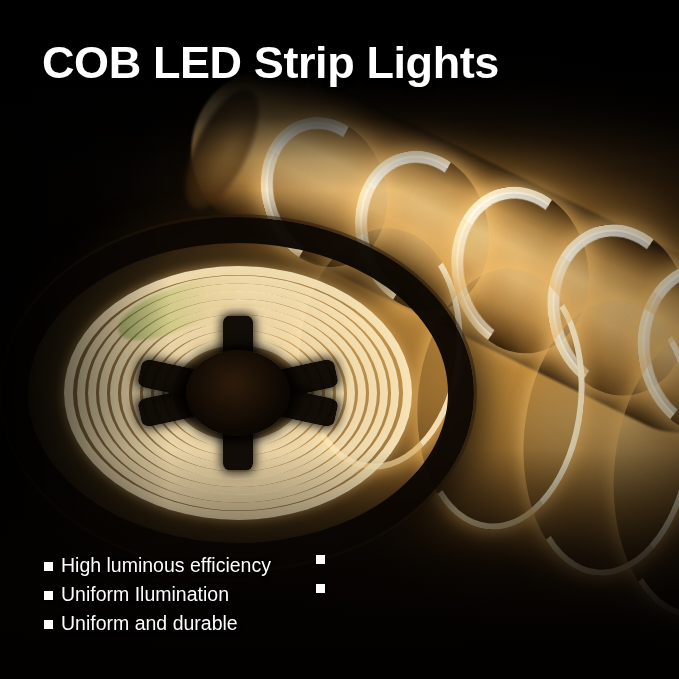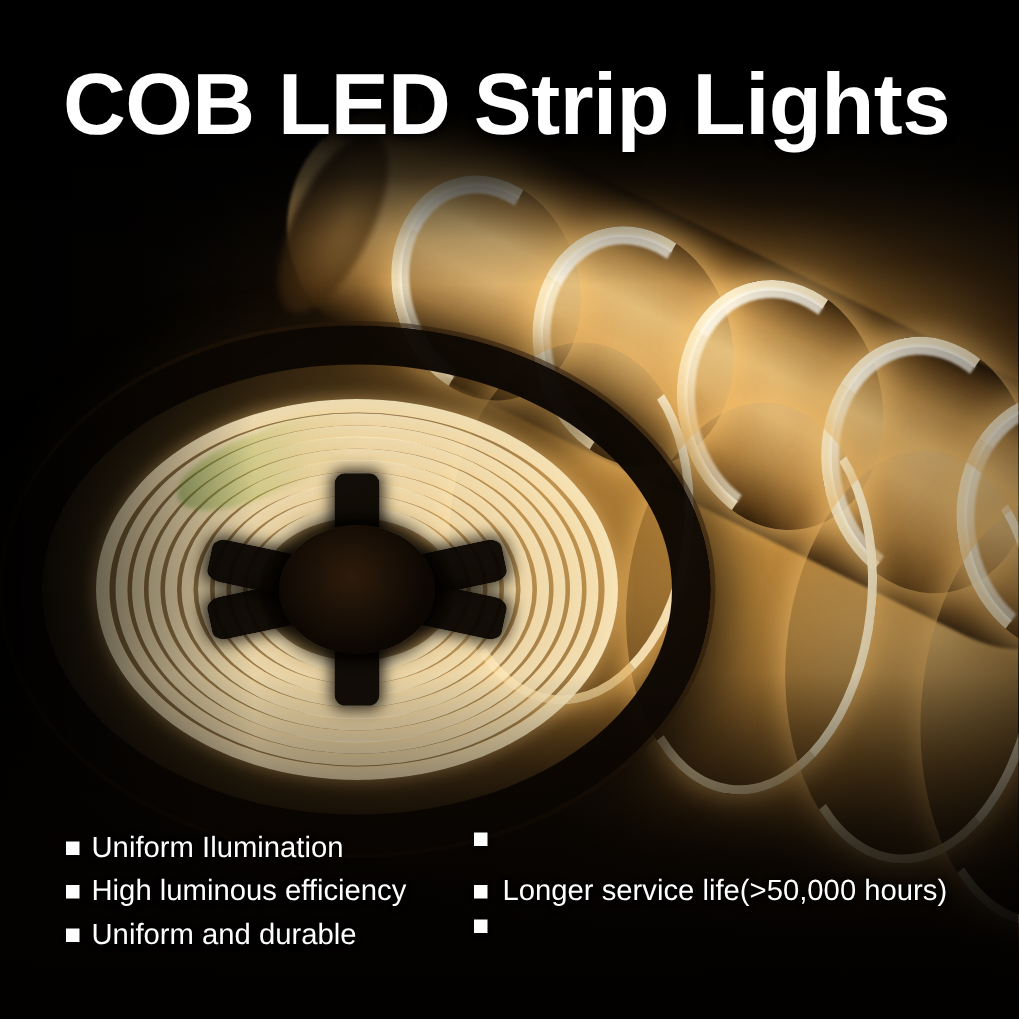--- a/index.html
+++ b/index.html
@@ -251,21 +251,21 @@
     filter: blur(7px);
   }
 
   
   .headline {
     position: absolute;
     left: 42px;
     top: 38px;
     margin: 0;
     color: #ffffff;
-    font-size: 58px;
+    font-size: 45px;
     font-weight: bold;
     letter-spacing: -0.4px;
     line-height: 1.12;
     text-shadow: 0 2px 7px rgba(0,0,0,0.95), 0 0 2px rgba(0,0,0,0.9);
     white-space: nowrap;
   }
 
   .features {
     position: absolute;
     left: 0;
@@ -366,40 +366,36 @@
   <div class="bg-topdark"></div>
   <div class="bg-botdark"></div>
 
   <h1 class="headline">COB LED Strip Lights</h1>
 
   <div class="features">
 
     <div class="feature-col left">
       <div class="feature-item">
         <span class="bullet-square"></span>
-        <span class="feature-text">Uniform Ilumination</span>
+        <span class="feature-text">High luminous efficiency</span>
       </div>
       <div class="feature-item">
         <span class="bullet-square"></span>
-        <span class="feature-text">High luminous efficiency</span>
+        <span class="feature-text">Uniform Ilumination</span>
       </div>
       <div class="feature-item">
         <span class="bullet-square"></span>
         <span class="feature-text">Uniform and durable</span>
       </div>
     </div>
 
     <div class="feature-col right">
       <div class="feature-item">
         <span class="bullet-square"></span>
       </div>
       <div class="feature-item">
         <span class="bullet-square"></span>
-        <span class="feature-text">Longer service life(&gt;50,000 hours)</span>
       </div>
-      <div class="feature-item">
-        <span class="bullet-square"></span>
-      </div>
     </div>
 
   </div>
 
 </div>
 
 </body></html>

